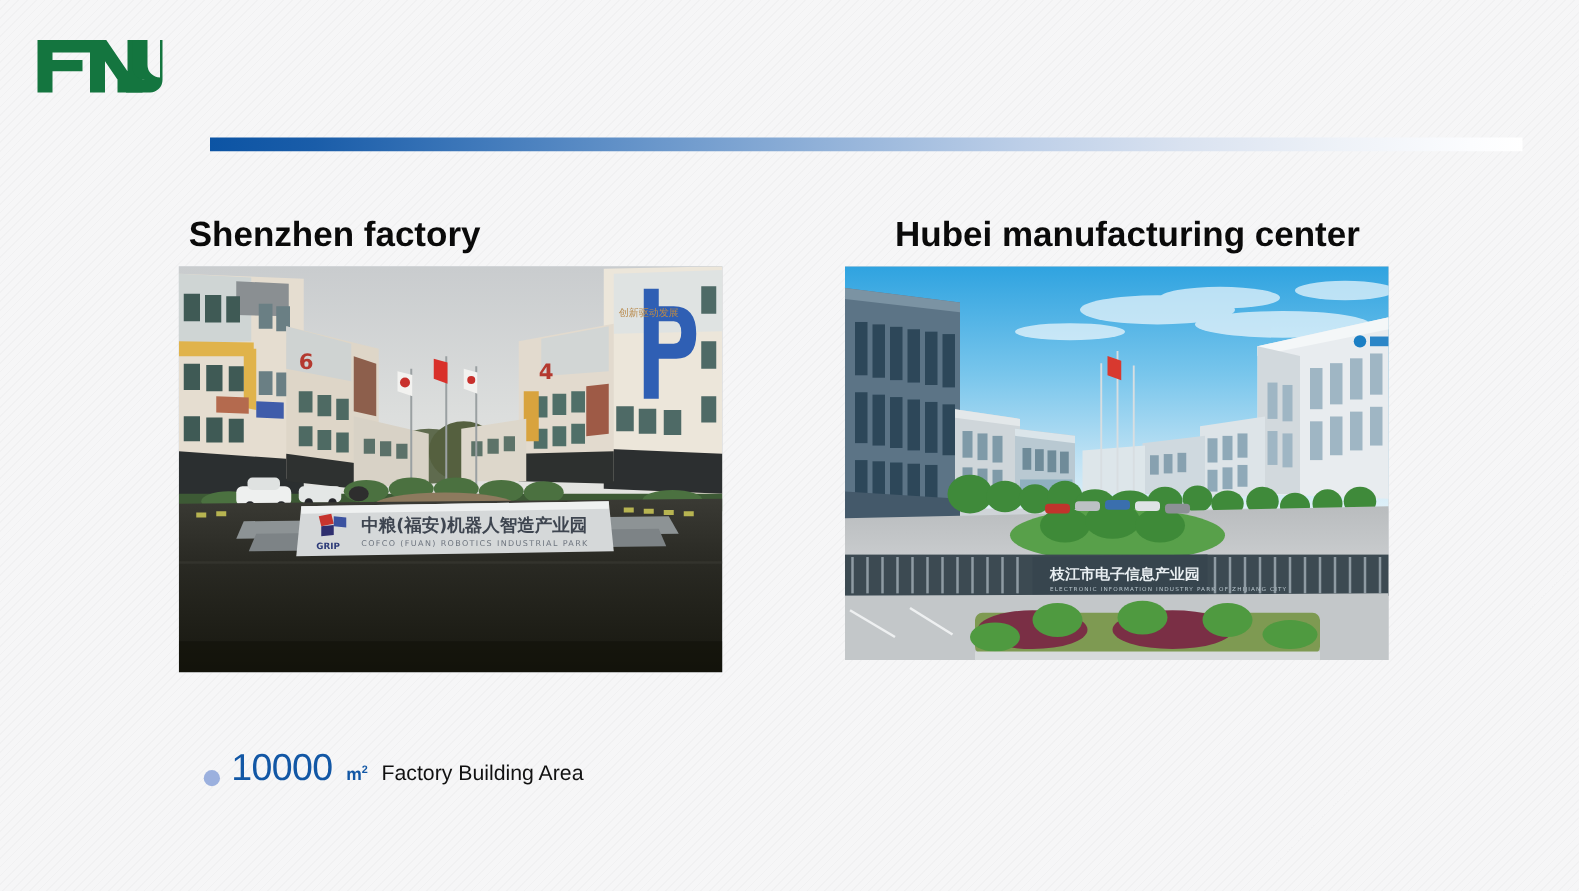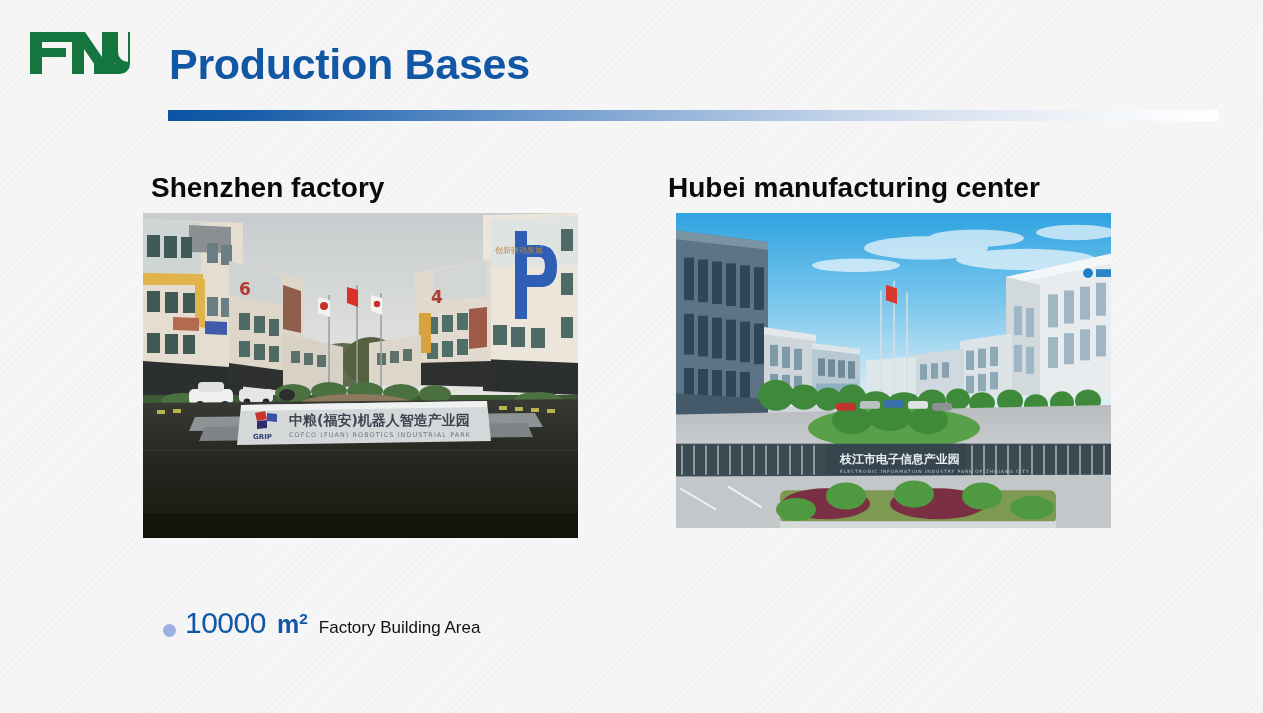--- a/index.html
+++ b/index.html
@@ -70,21 +70,21 @@
 
   
   .panel-heading {
     position: absolute;
     font-size: 28px;
     font-weight: bold;
     color: #0a0a0a;
     white-space: nowrap;
   }
   #heading-left  { left: 151px; top: 172px; }
-  #heading-right { left: 668px; top: 172px; }
+  #heading-right { left: 716px; top: 172px; }
 
   
   .photo {
     position: absolute;
     overflow: hidden;
     background: #cfd4d8;
   }
   #photo-left  { left: 143px; top: 213px; width: 435px; height: 325px; }
   #photo-right { left: 676px; top: 213px; width: 435px; height: 315px; }
   .photo svg { display: block; width: 100%; height: 100%; }
@@ -108,21 +108,21 @@
     margin-right: 9px;
     flex: 0 0 auto;
   }
   .stat-number {
     font-size: 30px;
     font-weight: normal;
     color: #1257a5;
     letter-spacing: -0.5px;
   }
   .stat-unit {
-    font-size: 25px;
+    font-size: 14px;
     font-weight: bold;
     color: #1257a5;
     margin-left: 11px;
     margin-top: 24px;
   }
   .stat-unit sup { font-size: 0.62em; }
   .stat-label {
     font-size: 17px;
     color: #111111;
     margin-left: 11px;
@@ -139,21 +139,20 @@
 
         <path d="M2 8 H46 V18 H14 V24 H38 V33 H14 V50 H2 Z"></path>
 
         <path d="M44 8 H57 L74 33 V8 H86 V50 H73 L56 25 V50 H44 Z"></path>
 
         <path d="M78 8 H90 V28 A10 10 0 0 0 100 38 V8 H102 V40 A10 10 0 0 1 92 50 H66 V40 H88 A10 10 0 0 1 78 30 Z"></path>
       </g>
     </svg>
   </div>
 
-  <div class="title">Production Bases</div>
   <div class="title-rule"></div>
 
   <div class="panel-heading" id="heading-left">Shenzhen factory</div>
 
   <div class="panel-heading" id="heading-right">Hubei manufacturing center</div>
 
   <div class="photo" id="photo-left">
     <svg viewBox="0 0 435 325" xmlns="http://www.w3.org/2000/svg" preserveAspectRatio="none">
       <defs>
         <linearGradient id="sky1" x1="0" y1="0" x2="0" y2="1">

